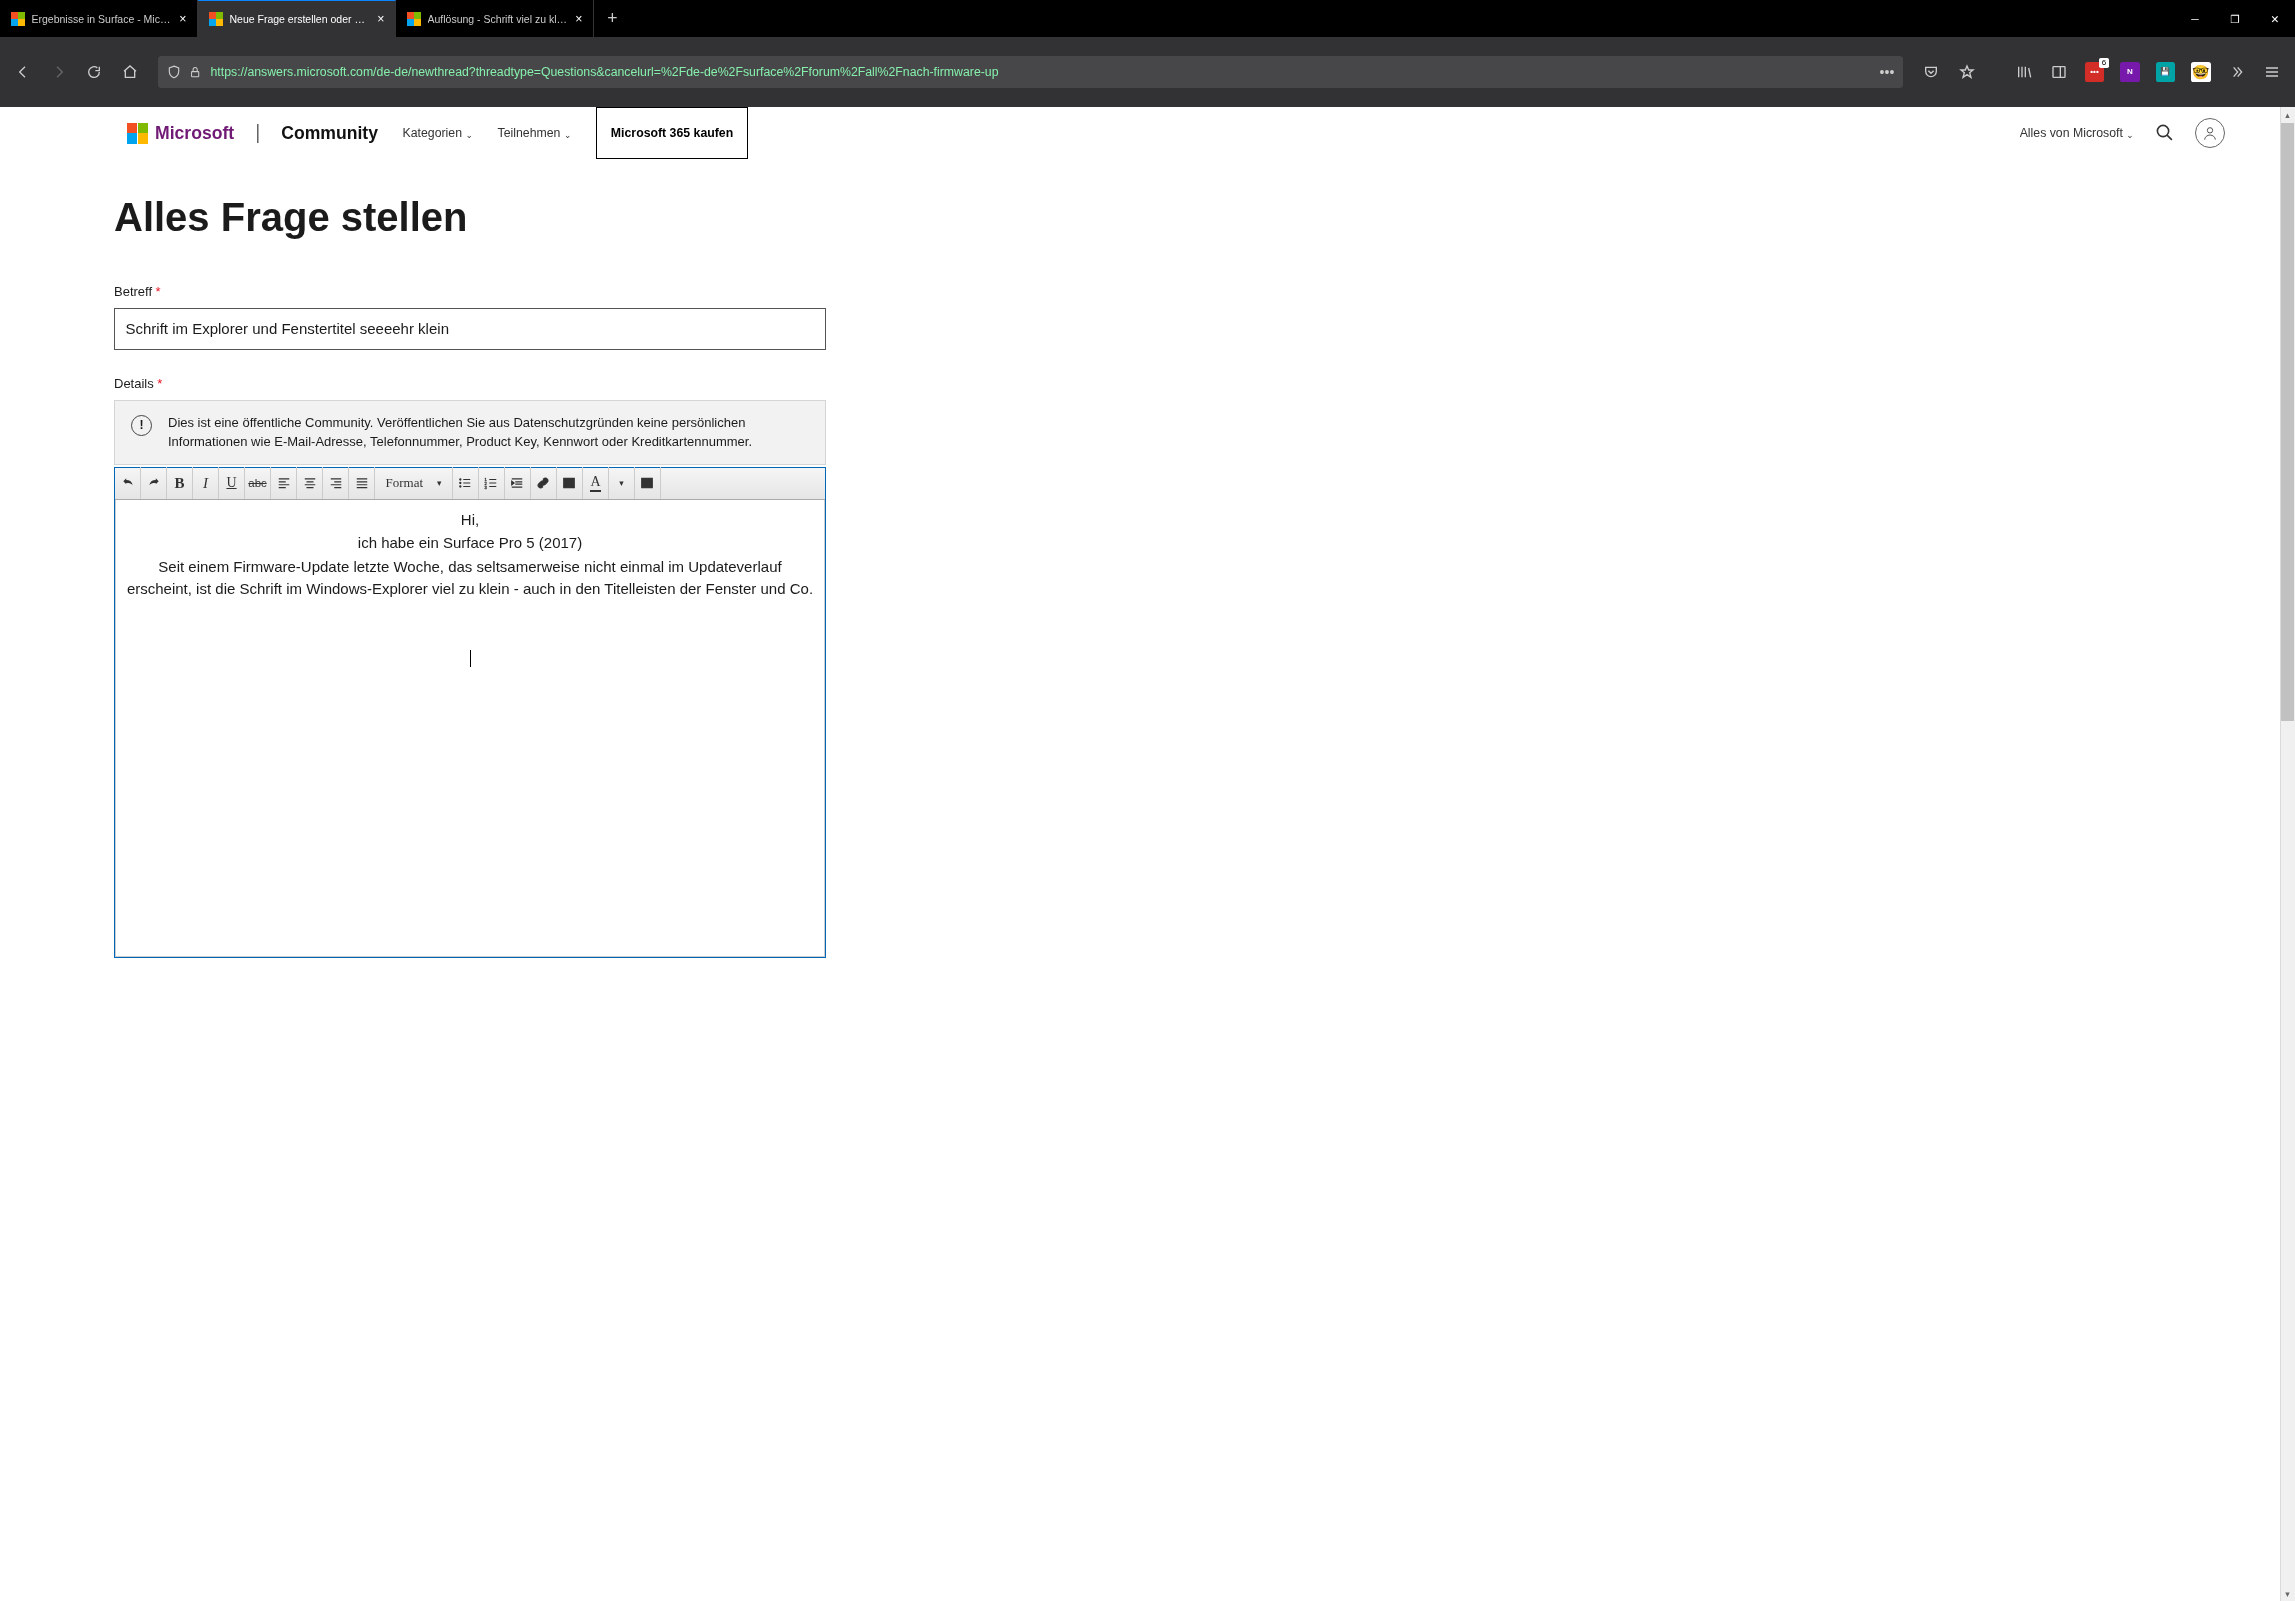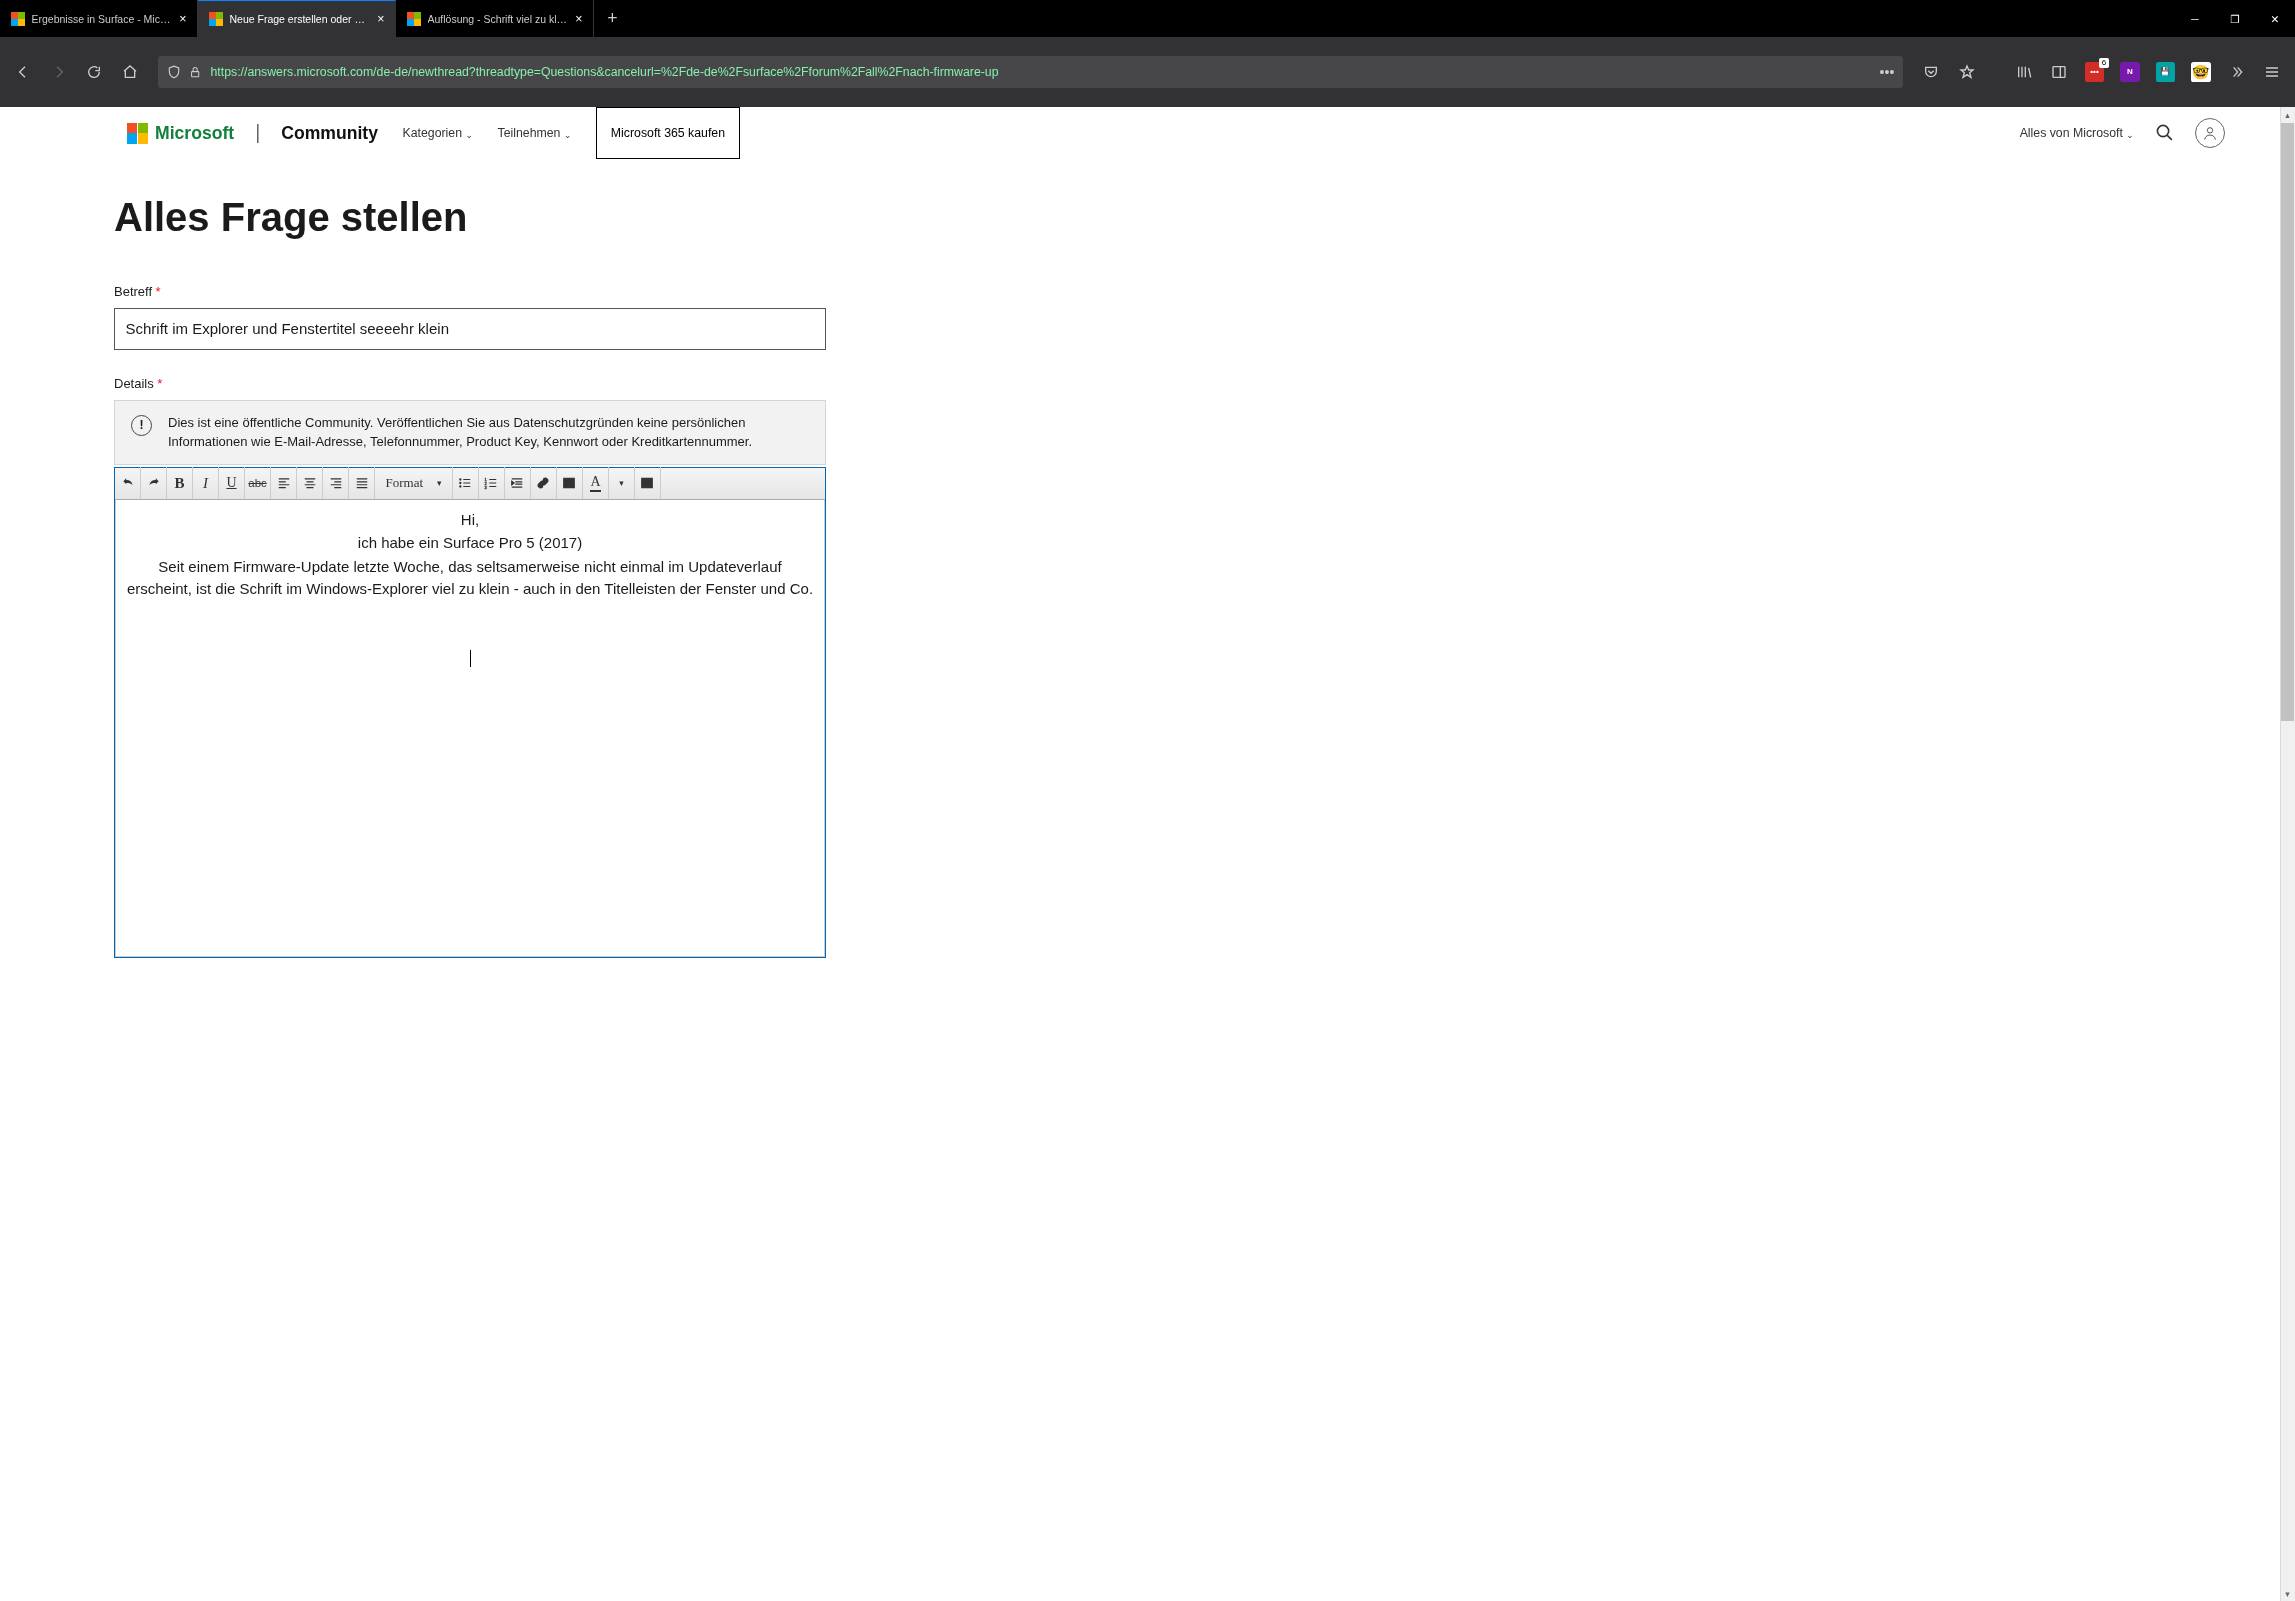--- a/index.html
+++ b/index.html
@@ -31,27 +31,27 @@
 .extblock { width:19.3px; height:19.3px; display:flex; align-items:center; justify-content:center; font-size:8px; font-weight:bold; color:#fff; border-radius:2.6px; }
 .badge { position:absolute; top:1.8px; right:1.8px; background:#fff; color:#000; font-size:8px; padding:0 2.6px; border-radius:1.8px; line-height:10.5px; }
 
 
 .page { background:#fff; height: calc(100vh - 107px); overflow-y:auto; position:relative; }
 .scrollbar-track { position:absolute; right:0; top:0; bottom:0; width:15px; background:#f0f0f0; border-left:0.9px solid #dadada; }
 .scrollbar-thumb { position:absolute; right:0.9px; top:16px; width:13px; height:40%; background:#c1c1c1; }
 .scrollbar-arrow { position:absolute; right:0; width:15px; height:15px; display:flex; align-items:center; justify-content:center; font-size:8.8px; color:#666; }
 
 .topnav { display:flex; align-items:center; height:53px; padding: 0 70px 0 127px; border-bottom:0.9px solid transparent; }
-.mslogo { display:flex; align-items:center; gap:7px; font-size:17.6px; font-weight:600; color:#15803d;text-align:center; }
+.mslogo { display:flex; align-items:center; gap:7px; font-size:17.6px; font-weight:600; color:#701a75;text-align:center; }
 .mslogo .favicon { width:21px; height:21px; display:grid; grid-template-columns:1fr 1fr; grid-template-rows:1fr 1fr; gap:0.9px; }
 .divider { color:#666; margin:0 21px; font-size:19.3px; font-weight:300; }
 .brand2 { font-size:17.6px; font-weight:600; color:#111; }
 .navlink { font-size:12.3px; color:#333; margin-left:24.6px; display:flex; align-items:flex-end; gap:3.5px; cursor:pointer; }
 .navlink .chev { font-size:8.8px; }
-.buybtn { border:1.8px solid #000; padding:18px 14px; font-size:12.3px; font-weight:400; margin-left:24.6px; cursor:pointer; background:transparent; }
+.buybtn { border:1.8px solid #000; padding:18px 14px; font-size:12.3px; font-weight:700; margin-left:24.6px; cursor:pointer; background:transparent; }
 .topnav-right { margin-left:auto; display:flex; align-items:center; gap:21px; }
 .searchcircle { width:19.3px; height:19.3px; }
 .usercircle { width:30px; height:30px; border:0.9px solid #666; border-radius:50%; display:flex; align-items:center; justify-content:center; font-size:10.5px; color:#444; }
 
 .content { padding: 35px 70px 35px 114px; max-width: 896px; }
 h1 { font-size:40px; font-weight:600; color:#1b1b1b; margin-bottom:44px; }
 .field-label { font-size:13px; color:#1b1b1b; margin-bottom:8.8px; }
 .req { color:#e81123; margin-left:3.5px; }
 .subject-input { width:100%; height:42px; border:0.9px solid #555; padding:0 10.5px; font-size:15px; color:#1b1b1b; margin-bottom:26px; }
 .notice { display:flex; align-items:flex-start; gap:16px; background:#f2f2f2; border:0.9px solid #d5d5d5; padding:12.3px 16px; font-size:13px; color:#1b1b1b; line-height:1.5; }

